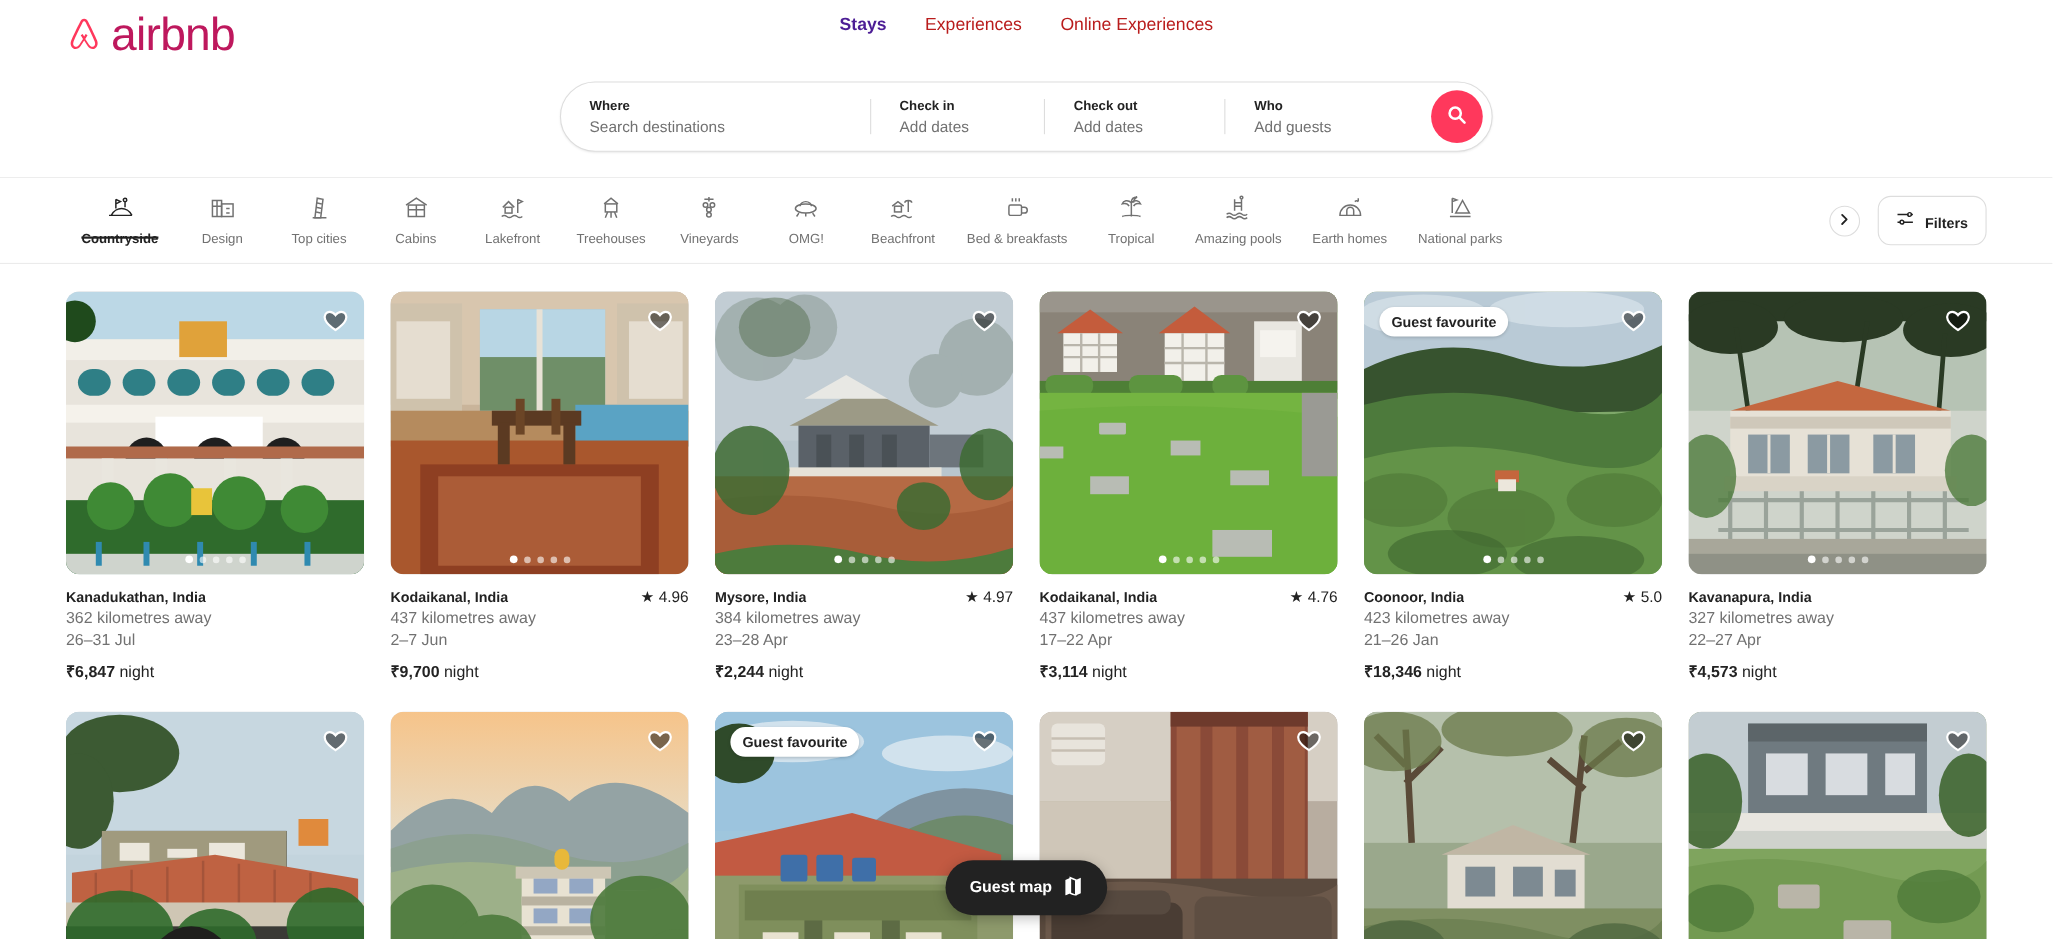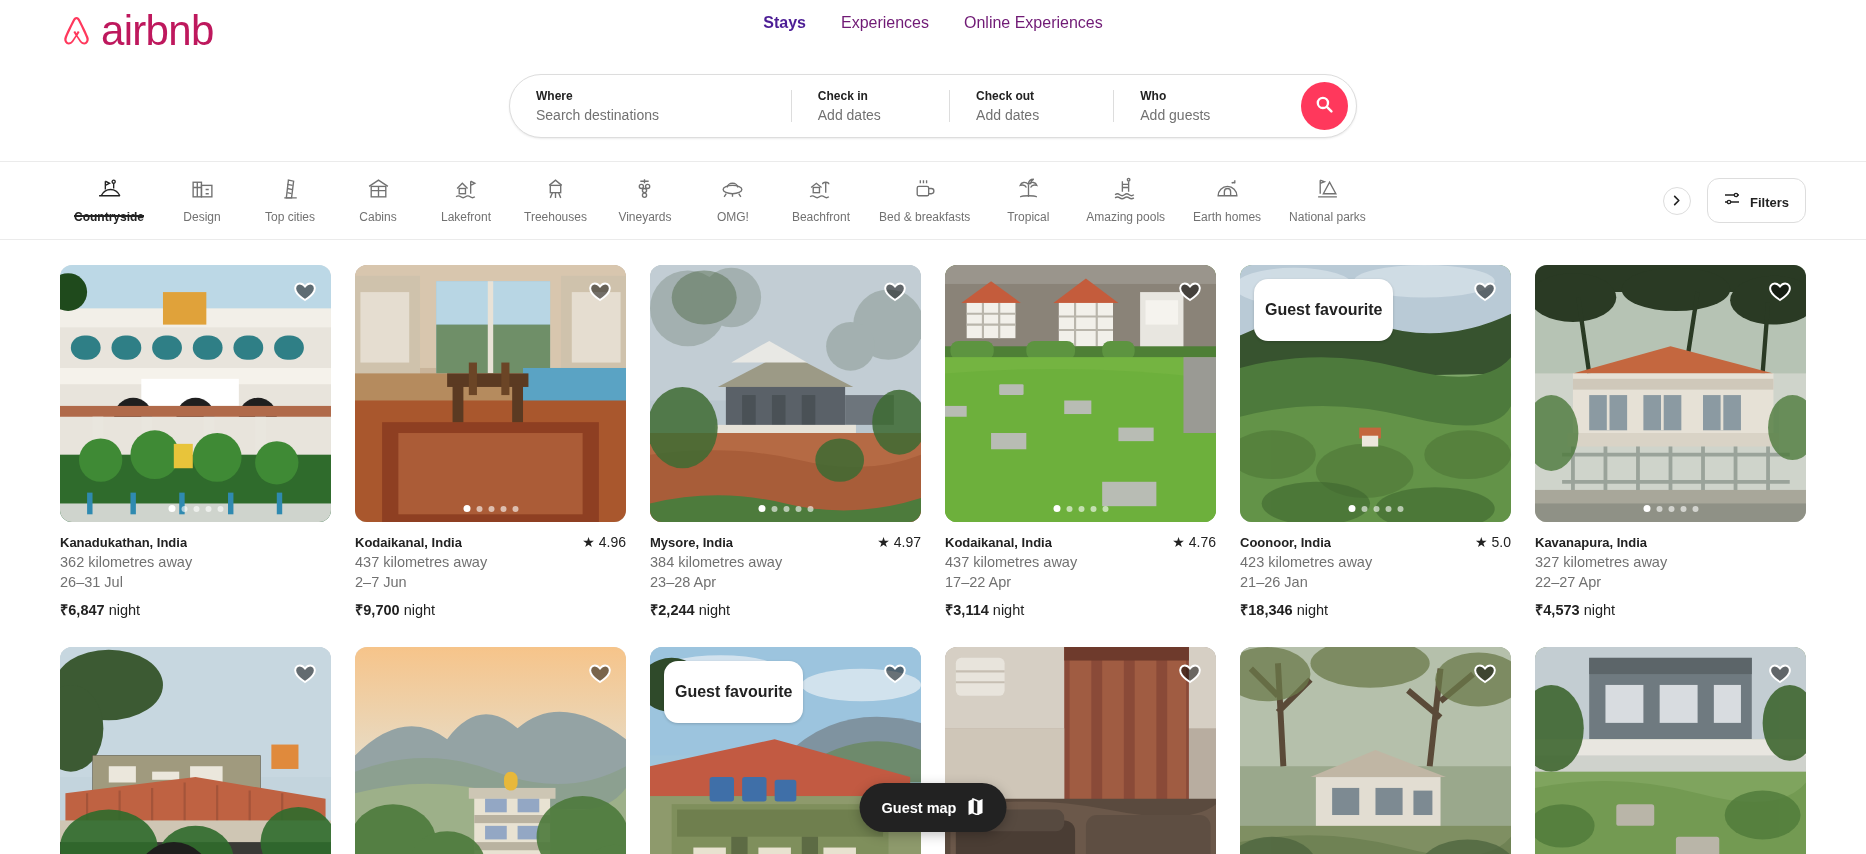--- a/index.html
+++ b/index.html
@@ -30,21 +30,21 @@
   .logo-word {
     font-size: 42px; font-weight: 400; letter-spacing: -0.7px;
     color: #be185d; line-height: 1;
   }
   .nav-tabs {
     position: absolute; left: 50%; transform: translateX(-50%);
     top: 14px;
     display: flex; align-items: center; gap: 35px;
   }
   .nav-tab {
-    font-size: 16px; color: #701a75; cursor: pointer; white-space: nowrap;
+    font-size: 16px; color: #b91c1c; cursor: pointer; white-space: nowrap;
   }
   .nav-tab.active { color: #4c1d95; font-weight: 700; }
 
   .header-right {
     margin-left: auto; display: flex; align-items: center; gap: 8px;
   }
   .host-link {
     font-size: 15px; font-weight: 600; color: #222;
     padding: 12px 14px; border-radius: 22px; cursor: pointer;
     white-space: nowrap;
@@ -159,22 +159,22 @@
     position: relative;
     width: 100%; aspect-ratio: 20/19;
     border-radius: 12px; overflow: hidden;
     background: #dddddd;
   }
   .photo { position: absolute; inset: 0; }
   .heart { position: absolute; top: 14px; right: 14px; cursor: pointer; }
   .badge {
     position: absolute; top: 14px; left: 14px;
     background: #ffffff; color: #222222;
-    font-size: 16px; font-weight: 600;
-    padding: 22px 11px; border-radius: 14px;
+    font-size: 13px; font-weight: 600;
+    padding: 6px 11px; border-radius: 14px;
     box-shadow: 0 1px 3px rgba(0,0,0,0.18);
     white-space: nowrap;
   }
   .dots {
     position: absolute; bottom: 10px; left: 50%; transform: translateX(-50%);
     display: flex; gap: 6px; align-items: center;
   }
   .dot { width: 6px; height: 6px; border-radius: 50%; background: rgba(255,255,255,0.6); }
   .dot.active { background: #ffffff; width: 7px; height: 7px; }
   .card-body { padding-top: 11px; }

